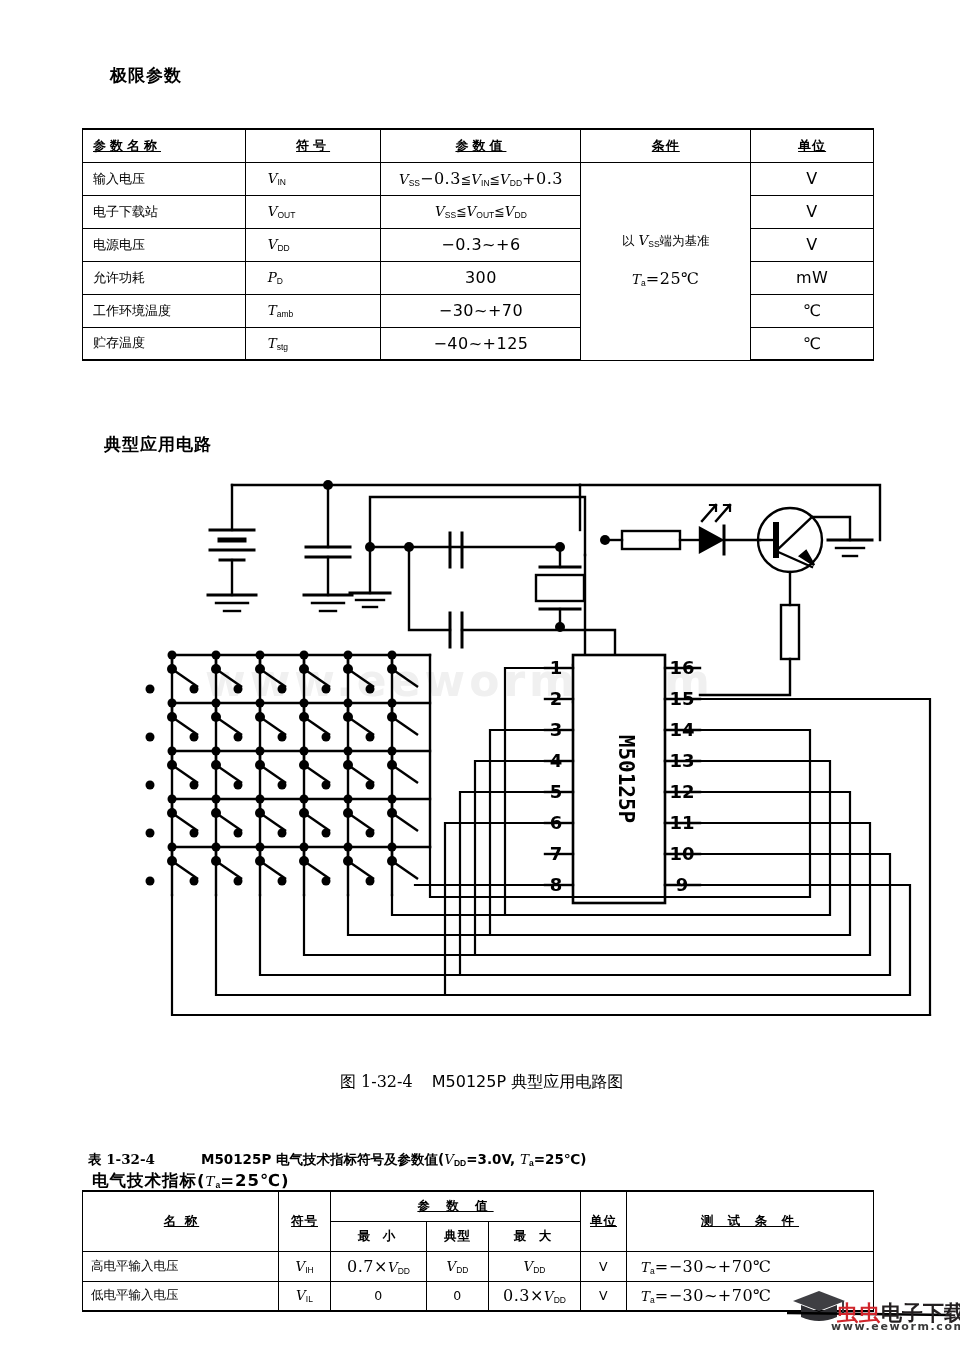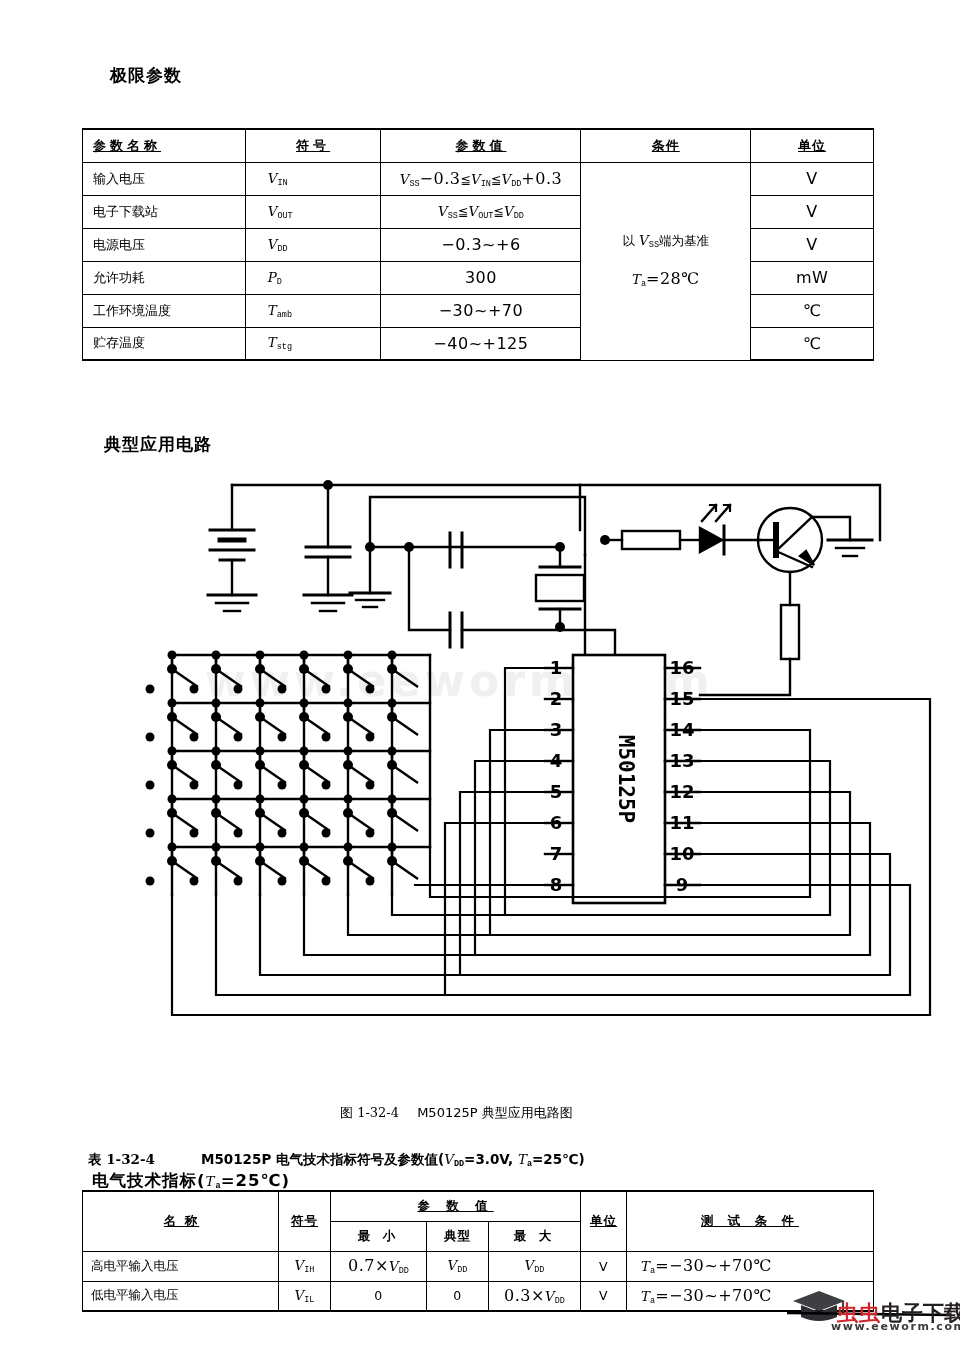--- a/index.html
+++ b/index.html
@@ -89,31 +89,31 @@
   
   var, .v {
     font-family:"DejaVu Serif", serif;
     font-style:italic;
     font-size:13.5px;
     font-weight:normal;
   }
   sub {
     font-size:8.5px;
     font-style:normal;
-    font-family:Liberation Mono, monospace;
+    font-family:Liberation Sans, sans-serif;
     vertical-align:-2px;
     letter-spacing:0;
   }
   .num { font-family:"DejaVu Serif", serif; font-size:16px; letter-spacing:0.5px;}
 
   
   #circuit { position:absolute; left:0; top:455; width:960px; height:610px; }
   #fig-caption {
-    position:absolute; left:340px; top:1104px;
-    font-size:13px; white-space:nowrap;
+    position:absolute; left:340px; top:1072px;
+    font-size:16px; white-space:nowrap;
     font-family:"DejaVu Sans", sans-serif;
   }
   #fig-caption .fno { font-family:"DejaVu Serif", serif; }
 
   
   #watermark {
     position:absolute; right:10px; bottom:8px;
     width:165px; height:54px;
   }
   .wm-cn {
@@ -161,21 +161,21 @@
         <span class="v">V</span><sub>IN</sub>
       </td>
       <td class="c-val">
         <span class="v">V</span><sub>SS</sub><span class="num">−0.3</span>≦<span class="v">V</span><sub>IN</sub>≦<span class="v">V</span><sub>DD</sub><span class="num">+0.3</span>
       </td>
       <td class="c-cond cond-cell" rowspan="6">
         <div>
           <span>以 </span><span class="v">V</span><sub>SS</sub><span>端为基准</span>
         </div>
         <div>
-          <span class="v">T</span><sub>a</sub><span class="num">=28℃</span>
+          <span class="v">T</span><sub>a</sub><span class="num">=25℃</span>
         </div>
       </td>
       <td class="c-unit num">V</td>
     </tr>
 
     <tr>
       <td class="c-name">电子下载站</td>
       <td class="c-sym">
         <span class="v">V</span><sub>OUT</sub>
       </td>

